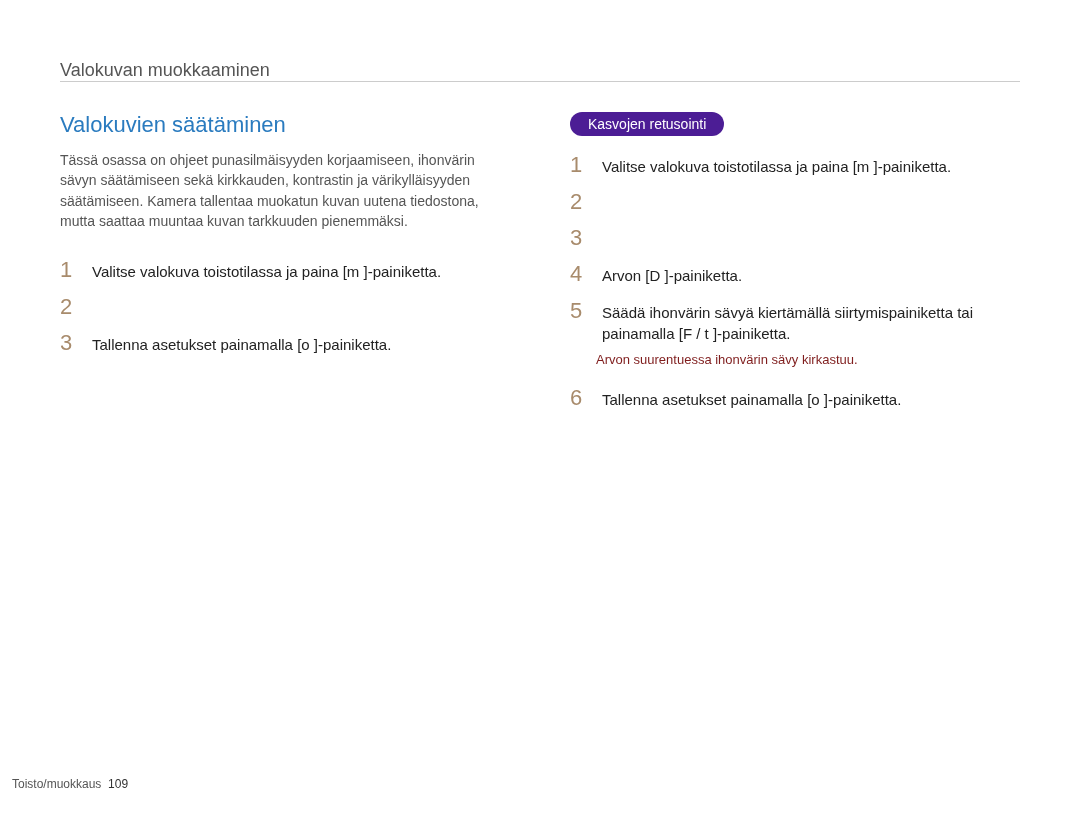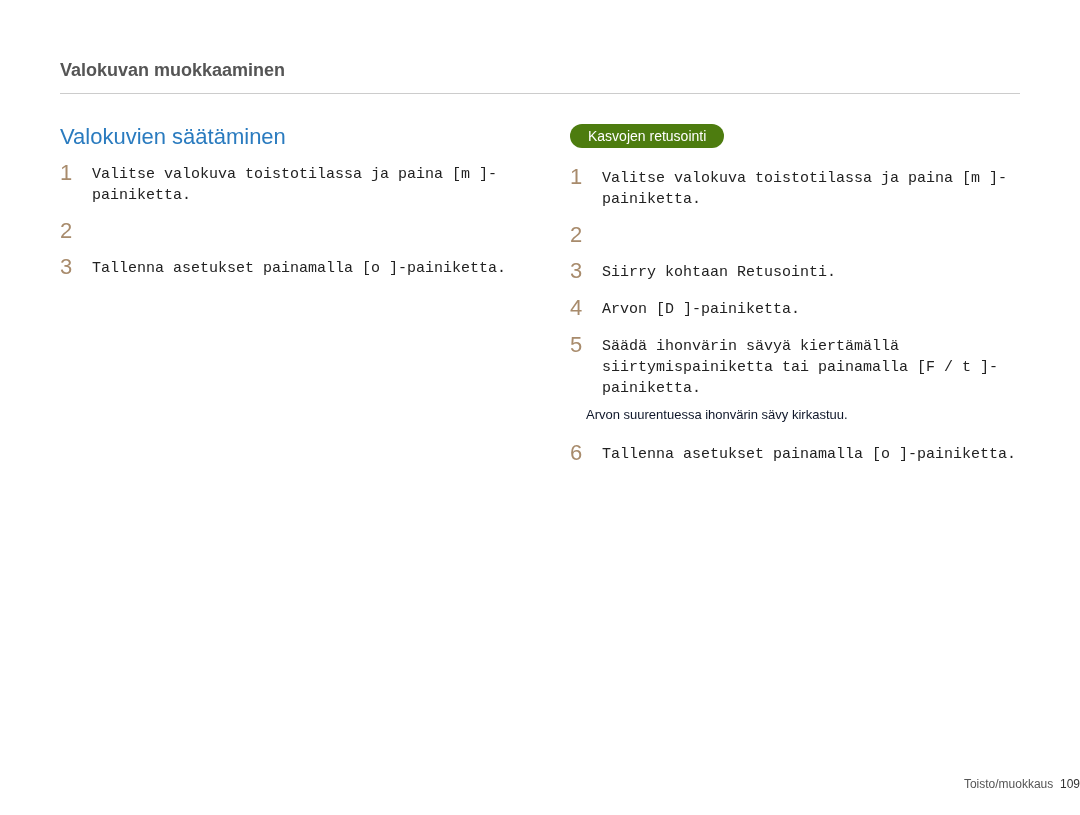--- a/index.html
+++ b/index.html
@@ -12,22 +12,21 @@
       background: #fff;
       width: 1080px;
       height: 815px;
       position: relative;
       padding: 60px 60px 30px 60px;
       color: #222;
     }
     .header {
       font-size: 18px;
       color: #555;
-      font-weight: 700;
-      padding-bottom: 12px;
+      font-weight: 400;
       border-bottom: 1px solid #ccc;
       margin-bottom: 30px;
     }
     .columns {
       display: flex;
       gap: 60px;
     }
     .col {
       flex: 1;
       min-width: 0;
@@ -39,21 +38,21 @@
       margin-bottom: 12px;
     }
     .intro {
       font-size: 14px;
       color: #555;
       line-height: 1.45;
       margin-bottom: 28px;
     }
     .pill {
       display: inline-block;
-      background: #4d7c0f;
+      background: #4c1d95;
       color: #fff;
       font-size: 14px;
       padding: 4px 18px;
       border-radius: 14px;
       margin-bottom: 18px;
     }
     .steps {
       display: flex;
       flex-direction: column;
       gap: 14px;
@@ -68,51 +67,51 @@
       font-size: 22px;
       font-weight: 400;
       line-height: 1;
       min-width: 18px;
     }
     .step-text {
       font-size: 15px;
       color: #222;
       line-height: 1.4;
       padding-top: 2px;
-      font-family: Liberation Mono, monospace;
     }
     .sub-note {
       font-size: 13px;
-      color: #0f172a;
-      margin-left: 16px;
+      color: #7f1d1d;
+      margin-left: 26px;
       margin-top: -6px;
       margin-bottom: 6px;
     }
     .footer {
       position: absolute;
       bottom: 24px;
       left: 12px;
       right: 0;
-      text-align: right;
+      text-align: left;
       font-size: 12px;
       color: #555;
     }
     .page-num {
       color: #333;
     }
   </style>
 </head>
 <body>
 
 <div class="header">Valokuvan muokkaaminen</div>
 
 <div class="columns">
 
   <div class="col">
     <div class="section-title">Valokuvien säätäminen</div>
+    <div class="intro">Tässä osassa on ohjeet punasilmäisyyden korjaamiseen, ihonvärin sävyn säätämiseen sekä kirkkauden, kontrastin ja värikylläisyyden säätämiseen. Kamera tallentaa muokatun kuvan uutena tiedostona, mutta saattaa muuntaa kuvan tarkkuuden pienemmäksi.</div>
     <div class="steps">
       <div class="step">
         <div class="step-num">1</div>
         <div class="step-text">Valitse valokuva toistotilassa ja paina [m     ]-painiketta.</div>
       </div>
       <div class="step">
         <div class="step-num">2</div>
       </div>
       <div class="step">
         <div class="step-num">3</div>
@@ -126,21 +125,20 @@
     <div class="steps">
       <div class="step">
         <div class="step-num">1</div>
         <div class="step-text">Valitse valokuva toistotilassa ja paina [m     ]-painiketta.</div>
       </div>
       <div class="step">
         <div class="step-num">2</div>
       </div>
       <div class="step">
         <div class="step-num">3</div>
-        <div class="step-text">Siirry kohtaan Retusointi.</div>
       </div>
       <div class="step">
         <div class="step-num">4</div>
         <div class="step-text">Arvon [D     ]-painiketta.</div>
       </div>
       <div class="step">
         <div class="step-num">5</div>
         <div class="step-text">Säädä ihonvärin sävyä kiertämällä siirtymispainiketta tai painamalla [F / t    ]-painiketta.</div>
       </div>
       <div class="sub-note">Arvon suurentuessa ihonvärin sävy kirkastuu.</div>

